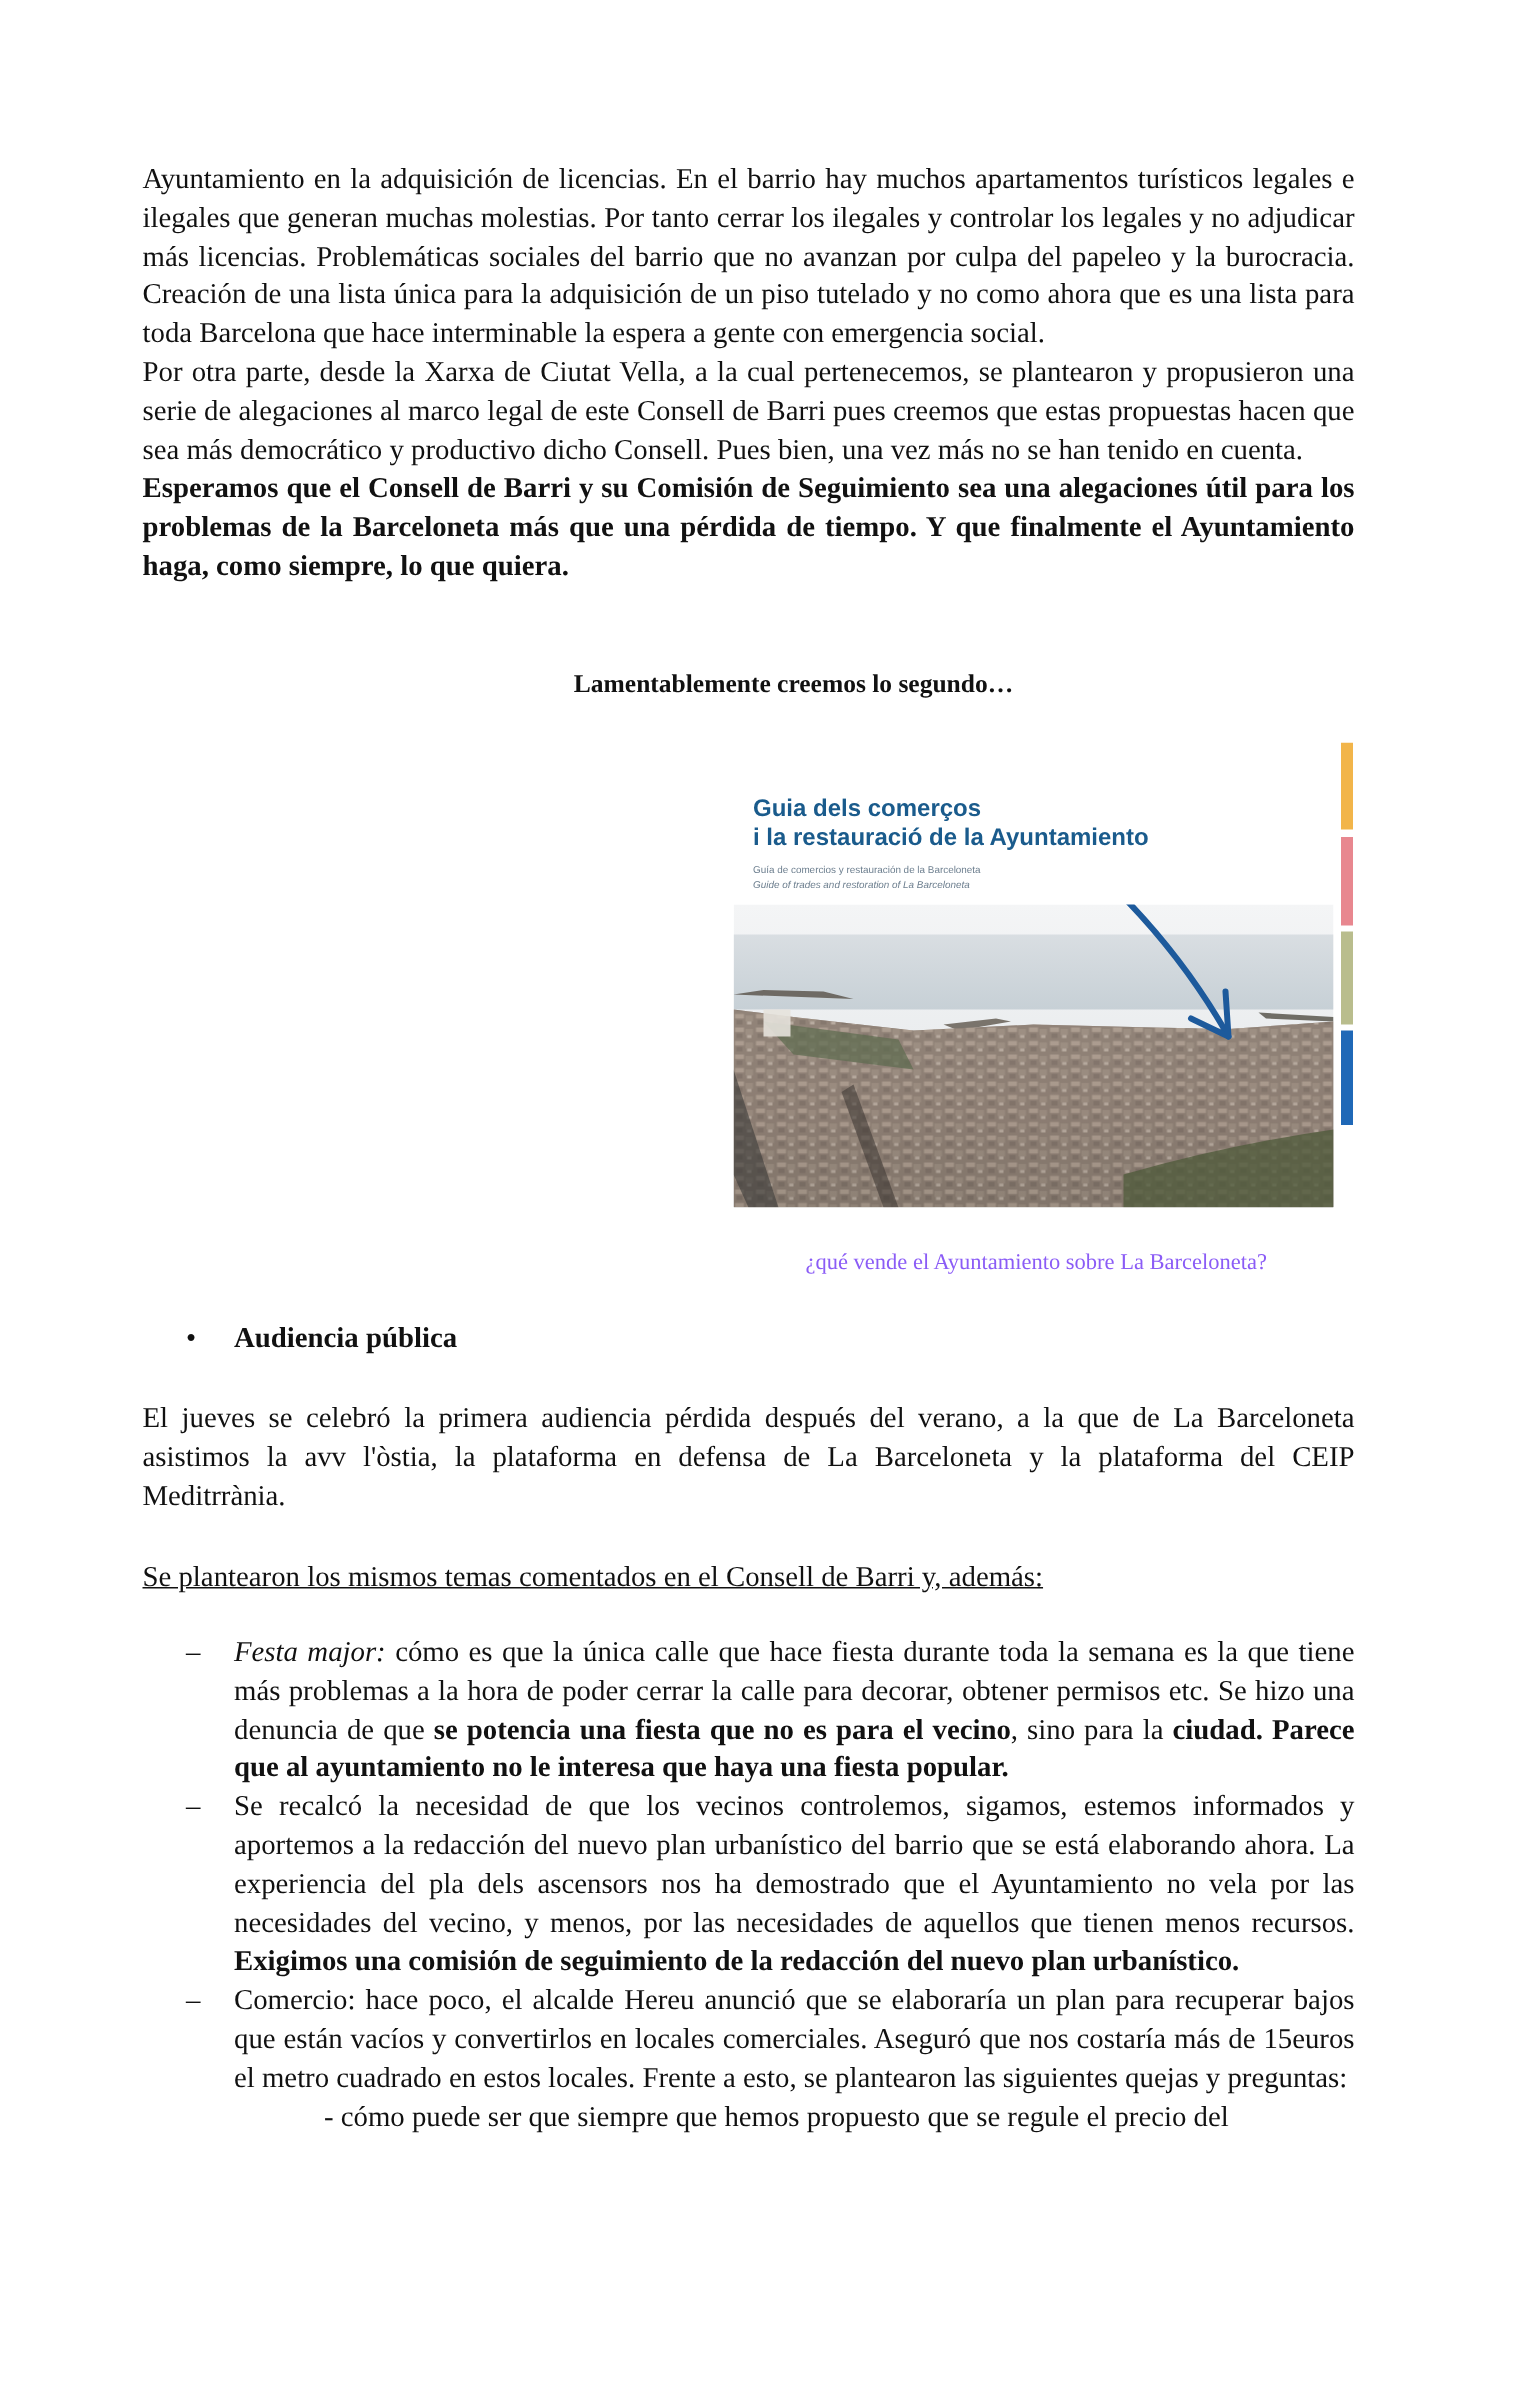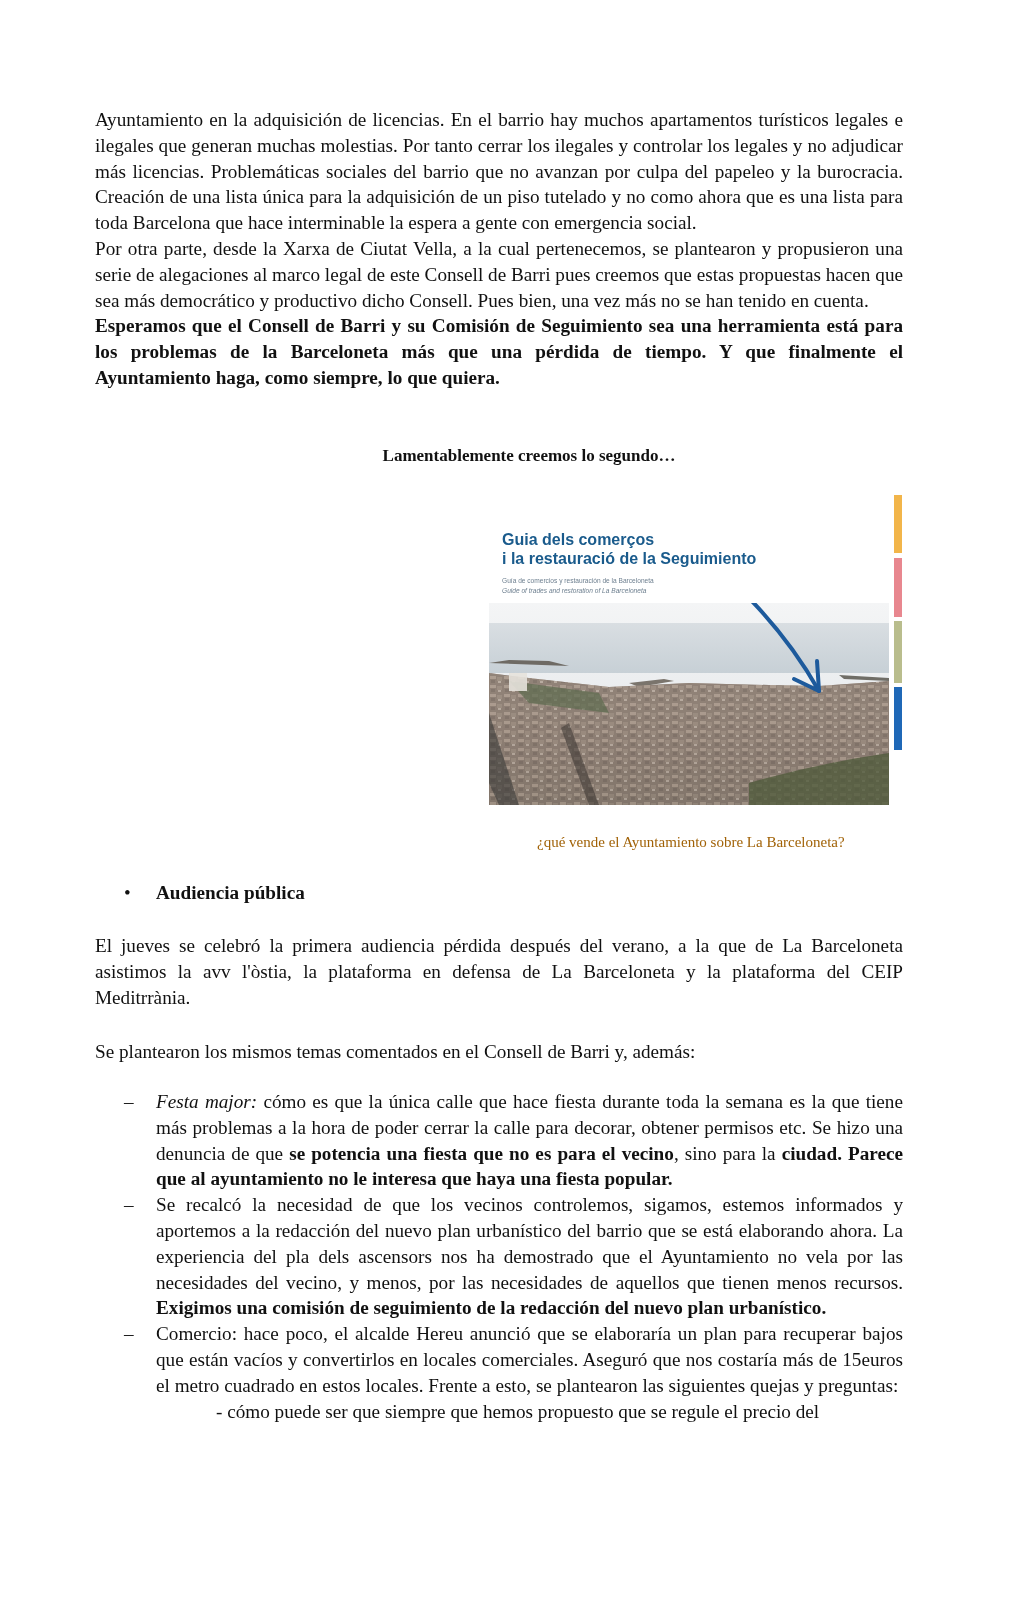--- a/index.html
+++ b/index.html
@@ -19,51 +19,51 @@
   .fig-title { position: absolute; left: 13px; top: 35px; font-family: Liberation Sans, sans-serif; font-weight: bold; font-size: 16px; line-height: 19px; color: #1a5b8c; }
   .fig-sub { position: absolute; left: 13px; top: 81px; font-family: "Liberation Sans", "DejaVu Sans", sans-serif; font-size: 6.6px; line-height: 10px; color: #6d7f8f; }
   .fig-sub .it { font-style: italic; }
   .photo { position: absolute; left: 0; top: 108px; width: 400px; height: 202px; }
   .stripe { position: absolute; right: 0; width: 8px; }
   .stripe.s1 { top: 0; height: 58px; background: #f2b54a; }
   .stripe.s2 { top: 63px; height: 59px; background: #e8878f; }
   .stripe.s3 { top: 126px; height: 62px; background: #b9bd8d; }
   .stripe.s4 { top: 192px; height: 63px; background: #1f68b7; }
 
-  .caption { position: absolute; left: 537px; top: 832px; font-size: 15px; line-height: 20px; color: #a16207; }
+  .caption { position: absolute; left: 537px; top: 832px; font-size: 15px; line-height: 20px; color: #8b5cf6; }
 
   .section-head { position: absolute; left: 124px; top: 881px; font-size: 19.2px; line-height: 24px; font-weight: bold; }
   .section-head .bullet { display: inline-block; width: 32px; font-weight: normal; }
 
   .p-aud { top: 933px; }
-  .p-temas { top: 1039px; }
+  .p-temas { top: 1039px; text-decoration: underline; }
 
   .list { position: absolute; left: 124px; width: 779px; font-size: 19.2px; line-height: 25.8px; }
   .li { position: relative; padding-left: 32px; text-align: justify; }
   .li .dash { position: absolute; left: 0; top: 0; }
   .it { font-style: italic; }
   .sub-li { padding-left: 92px; text-align: justify; }
 </style>
 </head>
 <body>
 
 <div class="page">
 
   <div class="txt p1">
     <p>Ayuntamiento en la adquisición de licencias. En el barrio hay muchos apartamentos turísticos legales e ilegales que generan muchas molestias. Por tanto cerrar los ilegales y controlar los legales y no adjudicar más licencias. Problemáticas sociales del barrio que no avanzan por culpa del papeleo y la burocracia. Creación de una lista única para la adquisición de un piso tutelado y no como ahora que es una lista para toda Barcelona que hace interminable la espera a gente con emergencia social.</p>
     <p>Por otra parte, desde la Xarxa de Ciutat Vella, a la cual pertenecemos, se plantearon y propusieron una serie de alegaciones al marco legal de este Consell de Barri pues creemos que estas propuestas hacen que sea más democrático y productivo dicho Consell. Pues bien, una vez más no se han tenido en cuenta.</p>
-    <p class="bold">Esperamos que el Consell de Barri y su Comisión de Seguimiento sea una herramienta está para los problemas de la Barceloneta más que una pérdida de tiempo. Y que finalmente el Ayuntamiento haga, como siempre, lo que quiera.</p>
+    <p class="bold">Esperamos que el Consell de Barri y su Comisión de Seguimiento sea una alegaciones útil para los problemas de la Barceloneta más que una pérdida de tiempo. Y que finalmente el Ayuntamiento haga, como siempre, lo que quiera.</p>
   </div>
 
   <div class="centered-line">Lamentablemente creemos lo segundo…</div>
 
   <div class="figure">
     <div class="fig-title">
       <div>Guia dels comerços</div>
-      <div>i la restauració de la Seguimiento</div>
+      <div>i la restauració de la Ayuntamiento</div>
     </div>
     <div class="fig-sub">
       <div>Guía de comercios y restauración de la Barceloneta</div>
       <div class="it">Guide of trades and restoration of La Barceloneta</div>
     </div>
 
     <svg class="photo" viewBox="0 0 400 202" preserveAspectRatio="none">
       <defs>
         <linearGradient id="sky" x1="0" y1="0" x2="0" y2="1">
           <stop offset="0" stop-color="#f4f5f6"></stop>

